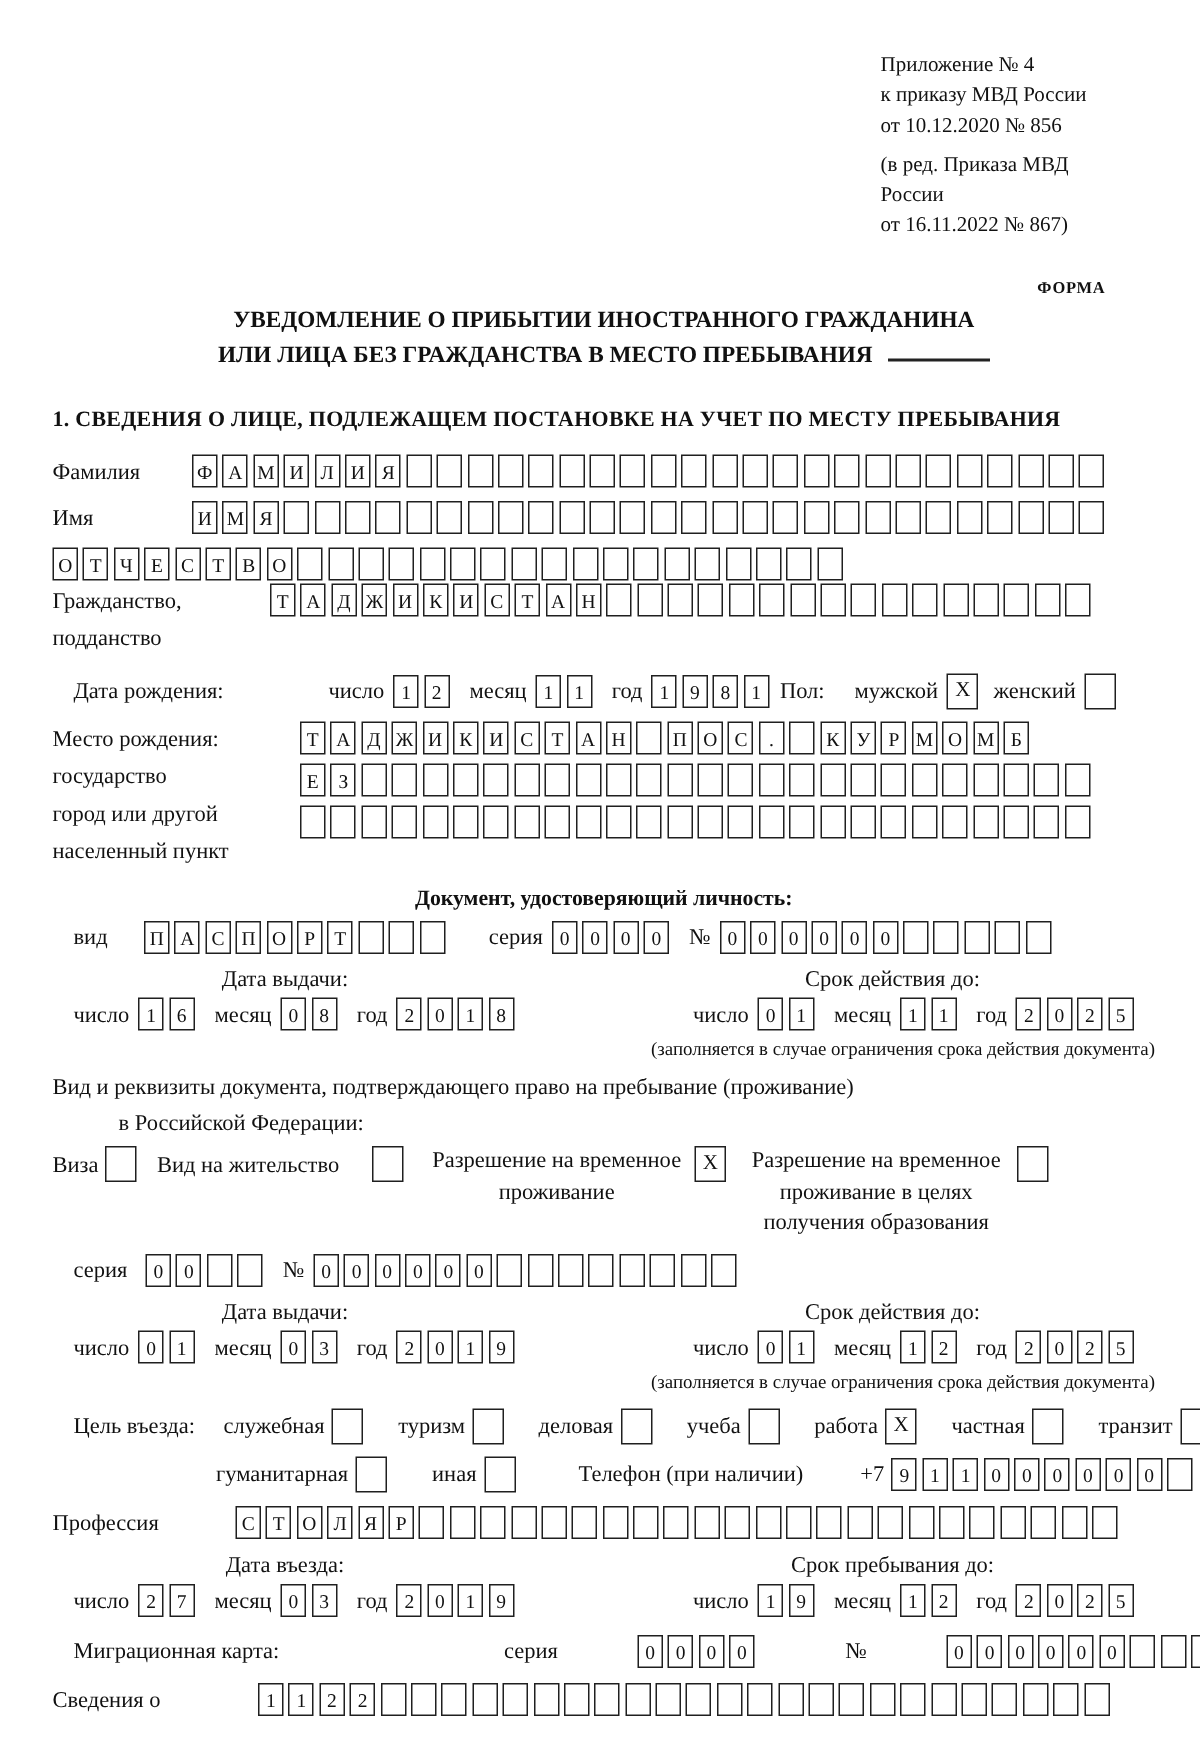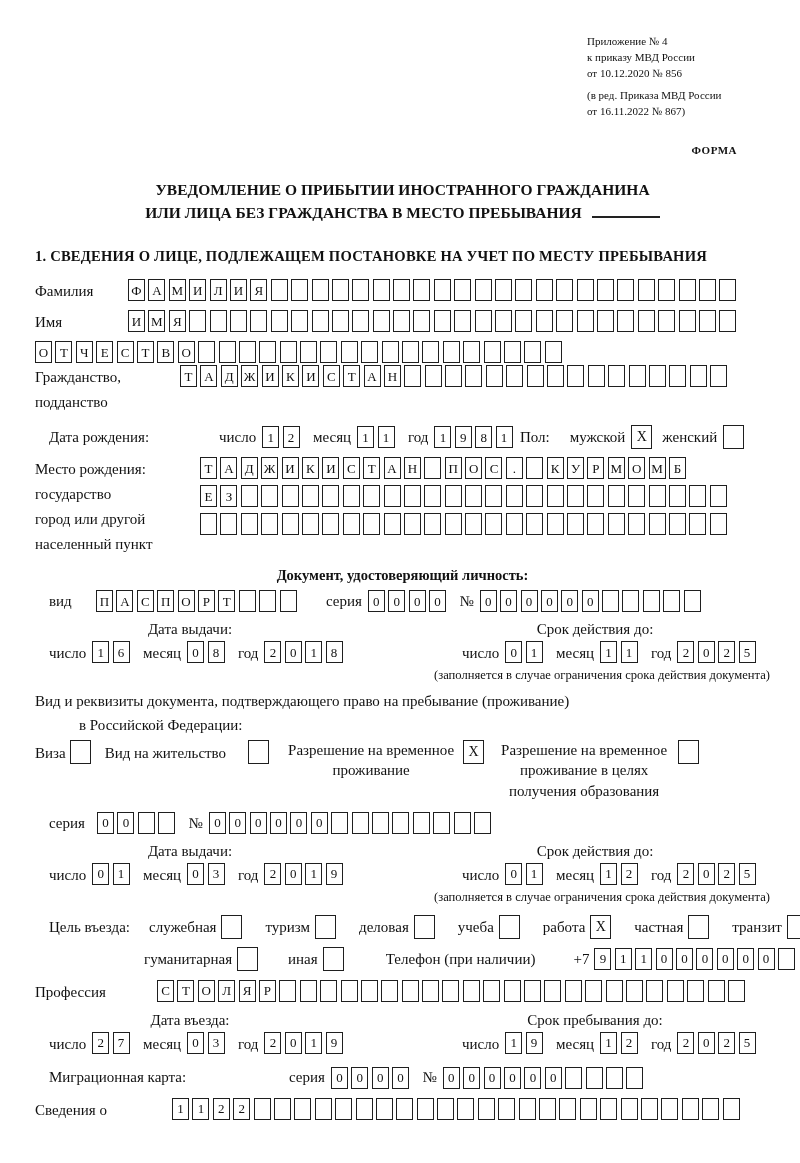--- a/index.html
+++ b/index.html
@@ -6,24 +6,24 @@
   html,body { background:#ffffff; }
   body {
     width:800px; height:1163px; overflow:hidden;
     box-sizing:border-box;
     padding:34px 30px 0 35px;
     font-family:"Liberation Serif","DejaVu Serif",serif;
     color:#111;
     font-size:15px;
     -webkit-font-smoothing:antialiased;
   }
-  .appendix { width:165px; margin-left:auto; margin-right:18px; font-size:11px; line-height:1.45; }
+  .appendix { width:165px; margin-left:auto; margin-right:18px; font-size:14px; line-height:1.45; }
   .appendix .gap { height:6px; }
   .form-label { text-align:right; padding-right:33px; font-weight:bold; font-size:11px; margin-top:24px; letter-spacing:.5px; }
-  .title { text-align:center; font-weight:bold; font-size:15.5px; margin-top:22px; line-height:1.5; }
+  .title { text-align:center; font-weight:bold; font-size:15.5px; margin-top:4px; line-height:1.5; }
   .title-underline { display:inline-block; width:68px; border-bottom:2.5px solid #222; height:14px; margin-left:10px; }
   .section-heading { font-weight:bold; font-size:14.6px; margin-top:24px; letter-spacing:.2px; }
 
   .frow { display:flex; align-items:flex-start; margin-top:7px; }
   .flabel { flex:0 0 auto; line-height:24px; }
   .lbl-lines div { line-height:25px; }
   .strip { display:flex; flex-wrap:nowrap; align-items:flex-start; }
   .strips-col .strip { margin-bottom:6px; }
   .cell {
     width:15px; height:20px; border:1.6px solid #1f1f1f; margin-right:3.4px;
@@ -633,21 +633,21 @@
       <span class="strip">
           <span class="cell">2</span>
           <span class="cell">0</span>
           <span class="cell">2</span>
           <span class="cell">5</span>
         </span>
     </div>
   </div>
 </div>
 
-<div class="frow" style="margin-top:9px; align-items:flex-end;">
+<div class="frow" style="margin-top:9px; align-items:center;gap:47px;">
   <span class="inlbl w220">Миграционная карта:</span>
   <span class="inlbl">серия</span>
   <span class="strip">
       <span class="cell">0</span>
       <span class="cell">0</span>
       <span class="cell">0</span>
       <span class="cell">0</span>
     </span>
   <span class="inlbl pre">№</span>
   <span class="strip">

